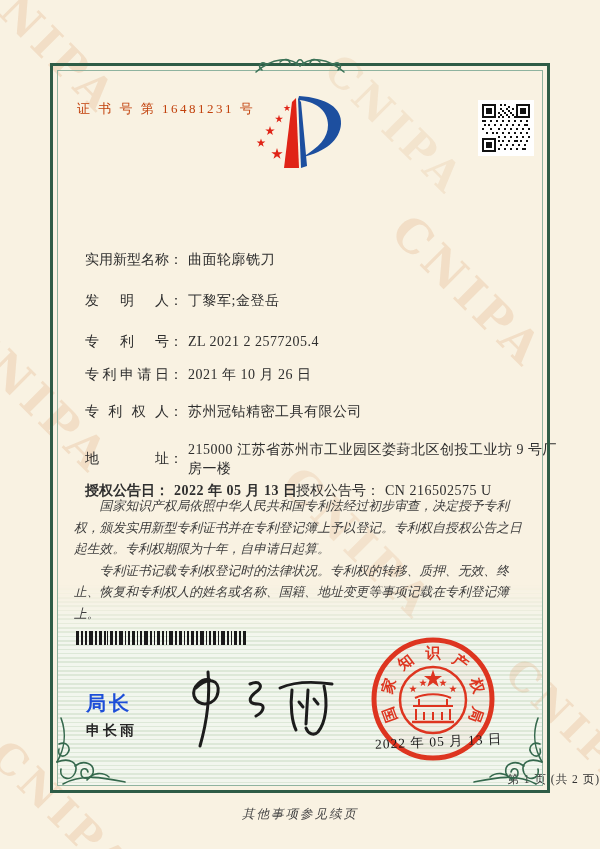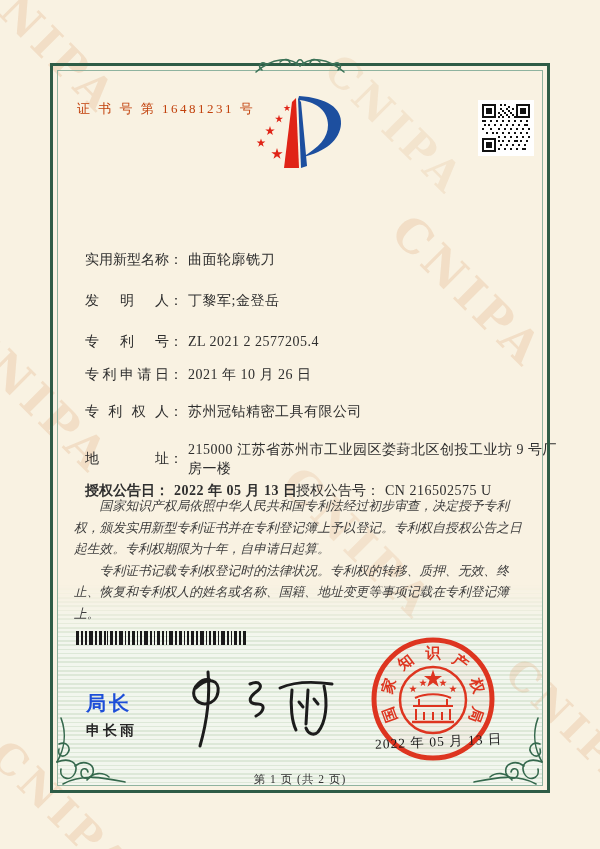--- a/index.html
+++ b/index.html
@@ -59,21 +59,21 @@
   .barcode{position:absolute;left:76px;top:631px;z-index:2;}
   .sig-title{position:absolute;left:86px;top:690px;z-index:2;font-size:20px;font-weight:600;
     letter-spacing:3px;color:#1d4ed8;font-family:"Liberation Sans","DejaVu Sans",sans-serif;}
   .sig-name{position:absolute;left:86px;top:722px;z-index:2;font-size:14px;font-weight:600;
     letter-spacing:3px;color:#262626;font-family:"Liberation Sans","DejaVu Sans",sans-serif;}
   .signature{position:absolute;left:168px;top:666px;z-index:2;}
   .seal{position:absolute;left:368px;top:633px;z-index:2;opacity:0.95;}
   .seal text{font-family:"Liberation Serif","DejaVu Serif",serif;font-weight:bold;}
   .seal-date{position:absolute;left:375px;top:733px;z-index:2;font-size:13.5px;color:#1b1b1b;
     letter-spacing:1px;white-space:nowrap;transform:rotate(-2.5deg);}
-  .page-info{position:absolute;left:0;top:772px;width:100%;text-align:center;z-index:2;
+  .page-info{position:absolute;left:0;top:772px;width:100%;text-align:right;z-index:2;
     font-size:11.5px;color:#333;letter-spacing:1px;}
   .note{position:absolute;left:0;top:806px;width:100%;text-align:center;z-index:2;
     font-size:12.5px;color:#454545;font-style:italic;letter-spacing:2px;}
 </style>
 </head>
 <body>
 
 <div class="page">
 
   <div class="wm wm-a">CNIPA</div>
@@ -257,14 +257,15 @@
         <path d="M-20,6 L20,6"></path>
         <path d="M-17,9 L-17,20 M17,9 L17,20 M-9,12 L-9,20 M9,12 L9,20 M0,12 L0,20"></path>
         <path d="M-21,22 L21,22" stroke-width="2.5"></path>
       </g>
     </g>
   </svg>
 
   <div class="seal-date">2022 年 05 月 13 日</div>
 
   <div class="page-info">第 1 页 (共 2 页)</div>
+  <div class="note">其他事项参见续页</div>
 
 </div>
 
 </body></html>

